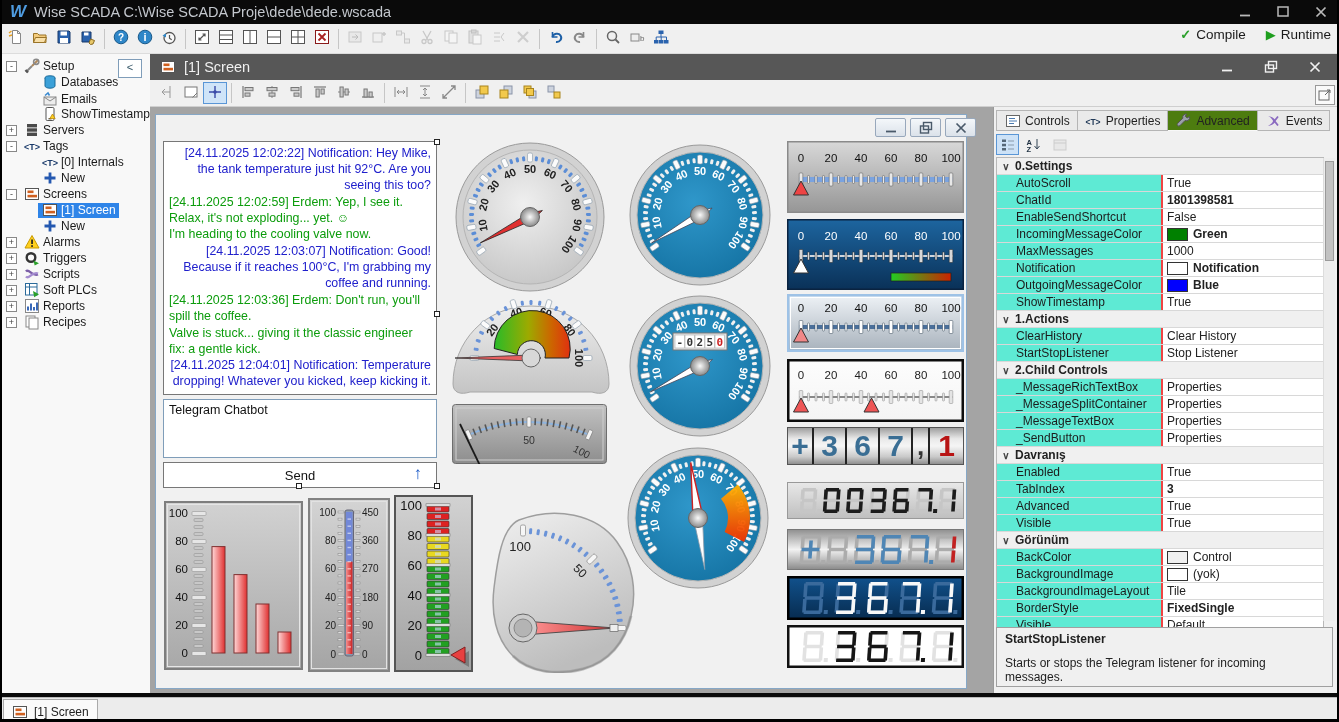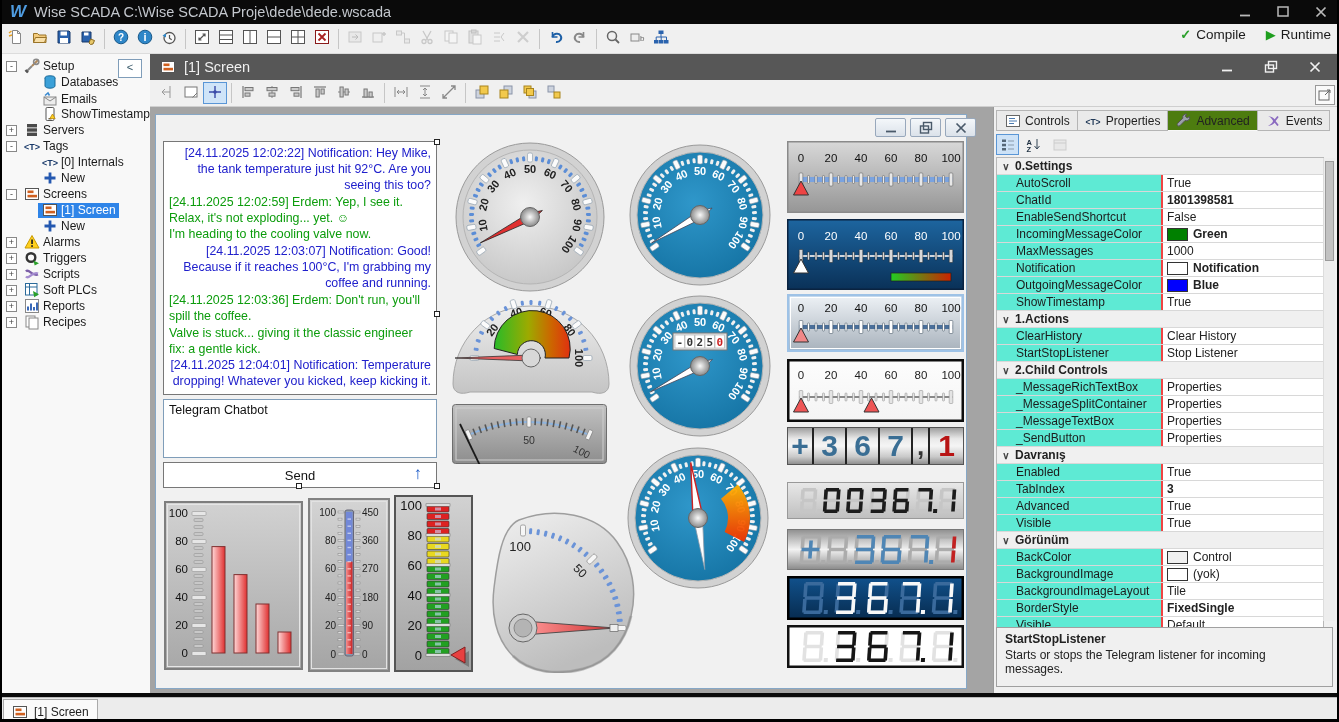--- a/index.html
+++ b/index.html
@@ -71,21 +71,21 @@
   .pgcat{background:#f0f0f0;font-weight:bold;display:flex;align-items:center;height:16px;border-bottom:1px solid #d8d8d8;}
   .pgcat .chev{width:18px;text-align:center;color:#444;font-size:10px;}
   .pgname{width:166px;background:#5eead4;border-right:2px solid #ef4444;padding-left:19px;display:flex;align-items:center;box-sizing:border-box;color:#1c1c1c;white-space:nowrap;overflow:hidden;}
   .pgval{flex:1;background:#fff;padding-left:4px;display:flex;align-items:center;white-space:nowrap;overflow:hidden;}
   .pgval.b{font-weight:bold;}
   .swatch{display:inline-block;width:19px;height:11px;border:1px solid #333;margin-right:5px;flex:none;}
   .vscroll{position:absolute;left:1323px;top:158px;width:11px;height:463px;background:#ededed;border-left:1px solid #ddd;}
   .vthumb{position:absolute;left:1px;top:3px;width:9px;height:100px;background:#c2c2c2;border:1px solid #9a9a9a;box-sizing:border-box;}
   .pgdesc{position:absolute;left:996px;top:627px;width:337px;height:60px;border:1px solid #a0a0a0;background:#f0f0f0;box-sizing:border-box;padding:4px 8px;}
   .pgdesc .t{font-weight:bold;font-size:12px;}
-  .pgdesc .d{font-size:12px;margin-top:2px;color:#222;}
+  .pgdesc .d{font-size:12px;margin-top:10px;color:#222;}
   
   .statusblk{left:0;top:693px;width:1339px;height:4px;background:#0a0a0a;}
   .statusbar{left:0;top:697px;width:1339px;height:25px;background:#ececec;border-top:1px solid #bbb;}
   .stab{position:absolute;left:3px;top:1px;width:93px;height:23px;background:#fafafa;border:1px solid #aaa;display:flex;align-items:center;font-size:12px;color:#222;}
   .stab .tico{margin:0 6px 0 7px;}
   .frame{background:#000;z-index:50;}
   .counter{display:flex;align-items:center;border:1px solid #555;box-sizing:border-box;background:linear-gradient(180deg,#9f9f9f,#e9e9e9 30%,#f5f5f5 50%,#c9c9c9 80%,#8f8f8f);font-weight:bold;font-size:30px;height:100%;}
   .ccell{height:100%;display:flex;align-items:center;justify-content:center;border-right:2px solid #222;box-sizing:border-box;}
   .ccell:last-child{border-right:none;}
 </style>

